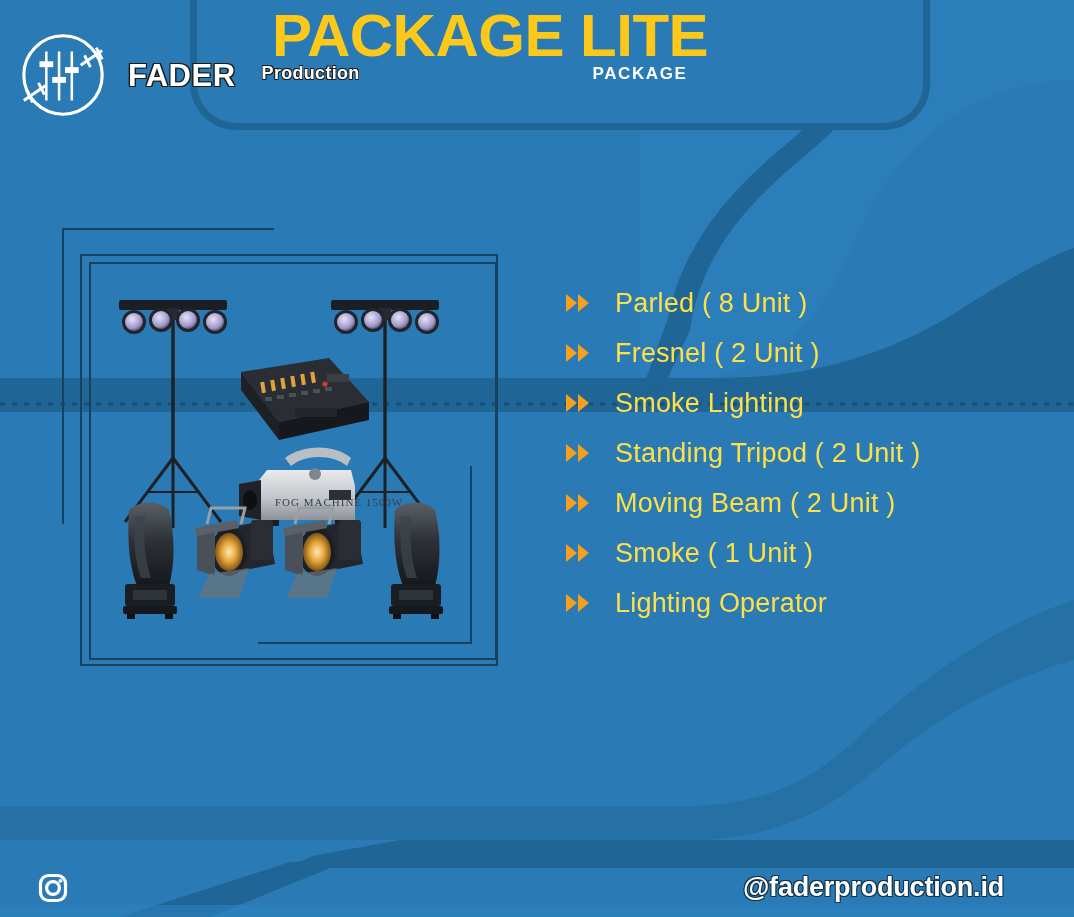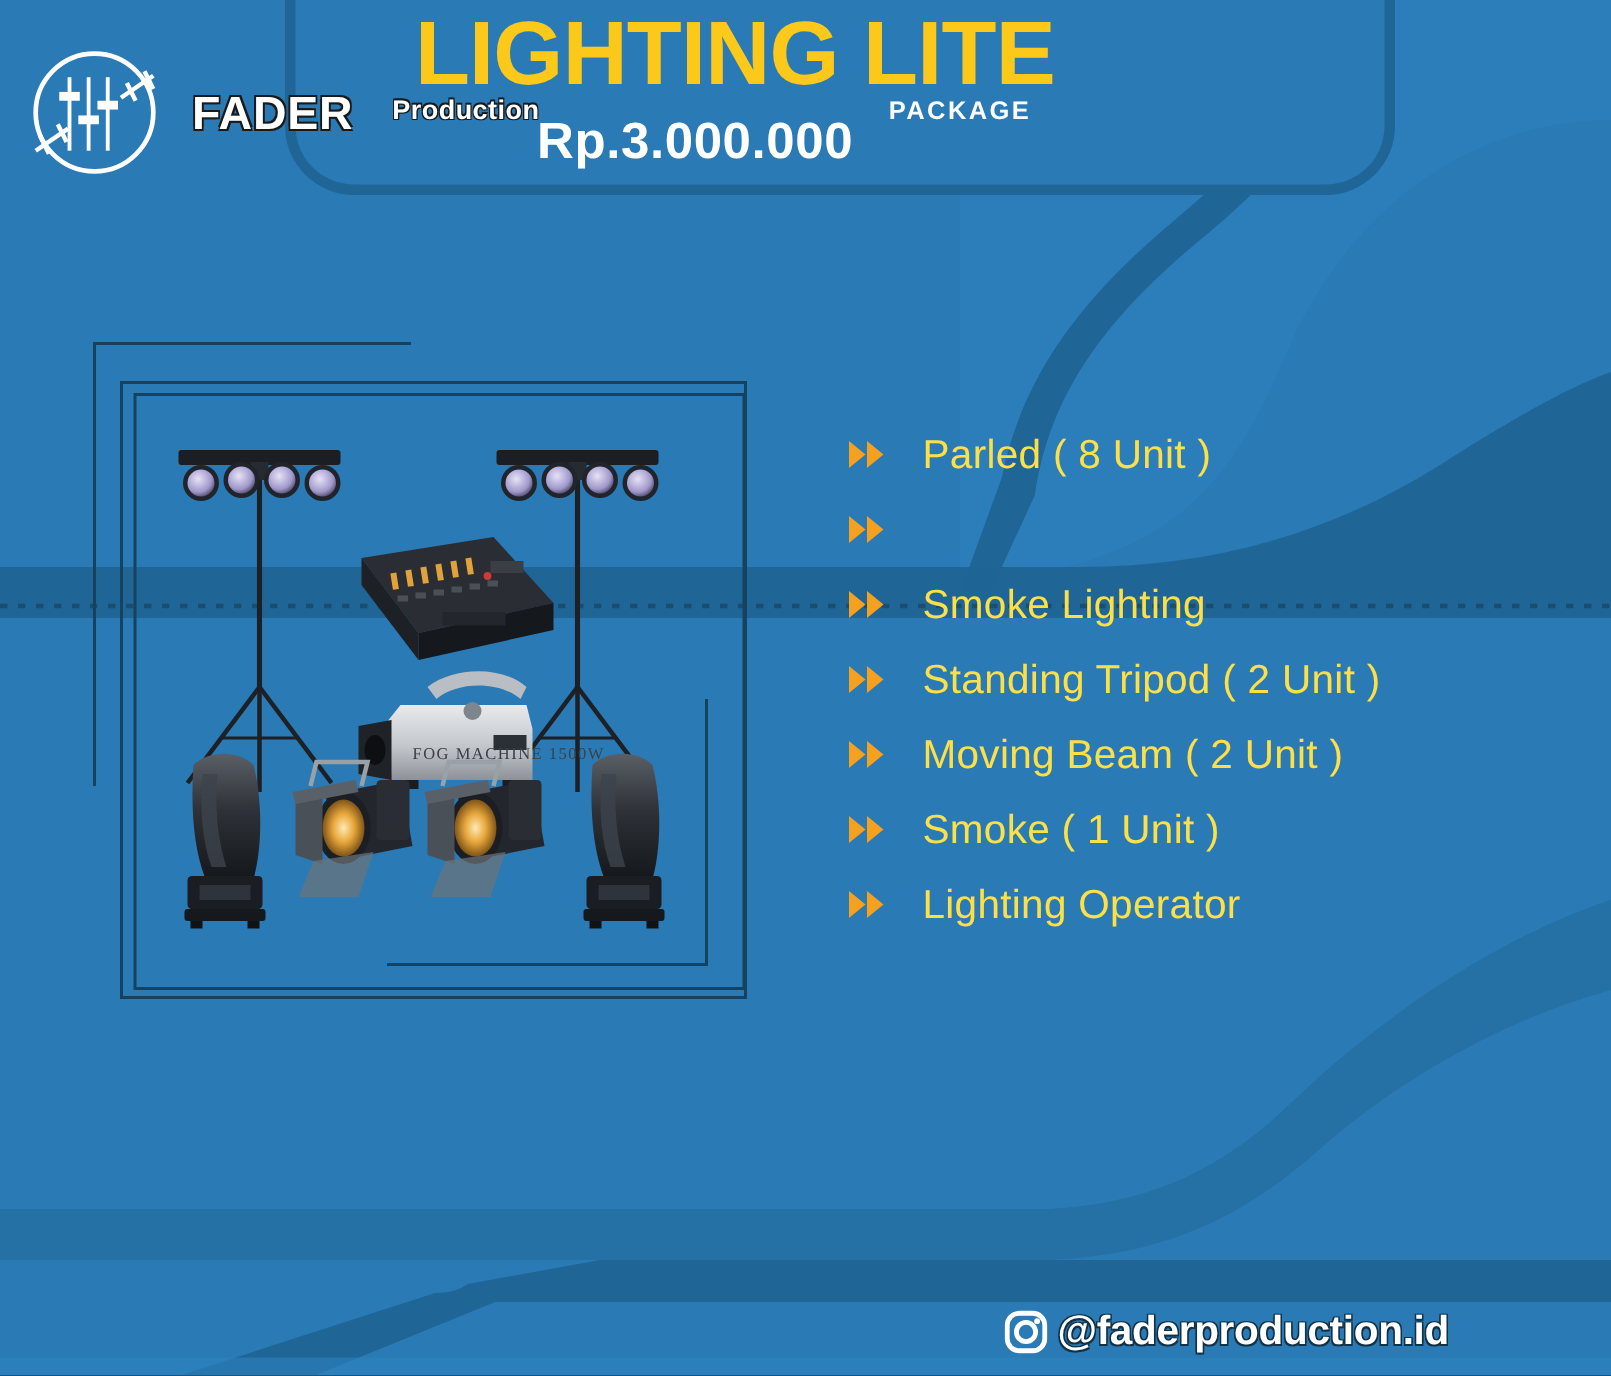--- a/index.html
+++ b/index.html
@@ -203,22 +203,23 @@
   }
 
   
   .footer-handle {
     position: absolute;
     left: 0;
     top: 872px;
     width: 966px;
     display: flex;
     align-items: center;
-    justify-content: flex-end;
+    justify-content: space-between;
     z-index: 6;
+    padding-left: 38px;
   }
   .ig-icon { width: 30px; height: 30px; flex: none; }
   .handle-text {
     margin-left: 6px;
     font-size: 27px;
     font-weight: bold;
     color: #ffffff;
     letter-spacing: -0.2px;
     text-shadow: -1px -1px 0 #123247, 1px -1px 0 #123247,
                  -1px 1px 0 #123247, 1px 1px 0 #123247;
@@ -243,24 +244,23 @@
 
     <path d="M 0 917 L 0 880 L 180 880 L 300 852 L 1074 852 L 1074 917 Z" fill="#2a7ab5"></path>
     <path d="M 290 862 C 300 862 306 860 312 856 L 400 840 L 1074 840 L 1074 868 L 330 868 L 210 917 L 120 917 Z" fill="#1f6596"></path>
     <rect x="0" y="905" width="1074" height="12" fill="#2d82bf" opacity="0.6"></rect>
   </svg>
 
   <div class="header-band"></div>
 
   <div class="header-inner">
     <div class="title-block">
-      <div class="main-title">LIGHTING LITE</div>
+      <div class="main-title">PACKAGE LITE</div>
     </div>
     <div class="package-word">PACKAGE</div>
-    <div class="price">Rp.3.000.000</div>
   </div>
 
   <div class="logo-wrap">
     <svg class="logo-mark" viewBox="0 0 100 100">
       <circle cx="50" cy="50" r="40" fill="none" stroke="#ffffff" stroke-width="3.2"></circle>
 
       <line x1="33" y1="26" x2="33" y2="76" stroke="#ffffff" stroke-width="2.6"></line>
       <line x1="46" y1="26" x2="46" y2="76" stroke="#ffffff" stroke-width="2.6"></line>
       <line x1="59" y1="26" x2="59" y2="76" stroke="#ffffff" stroke-width="2.6"></line>
       <rect x="26" y="36" width="14" height="6" fill="#ffffff"></rect>
@@ -437,20 +437,21 @@
         <path d="M 13 2 L 24 11 L 13 20 Z" fill="#f5a01e"></path>
       </svg>
       <span class="feature-label">Parled ( 8 Unit )</span>
     </div>
 
     <div class="feature-item">
       <svg class="bullet-icon" viewBox="0 0 30 22">
         <path d="M 1 2 L 12 11 L 1 20 Z" fill="#f5a01e"></path>
         <path d="M 13 2 L 24 11 L 13 20 Z" fill="#f5a01e"></path>
       </svg>
+      <span class="feature-label">Fresnel ( 2 Unit )</span>
     </div>
 
     <div class="feature-item">
       <svg class="bullet-icon" viewBox="0 0 30 22">
         <path d="M 1 2 L 12 11 L 1 20 Z" fill="#f5a01e"></path>
         <path d="M 13 2 L 24 11 L 13 20 Z" fill="#f5a01e"></path>
       </svg>
       <span class="feature-label">Smoke Lighting</span>
     </div>
 

